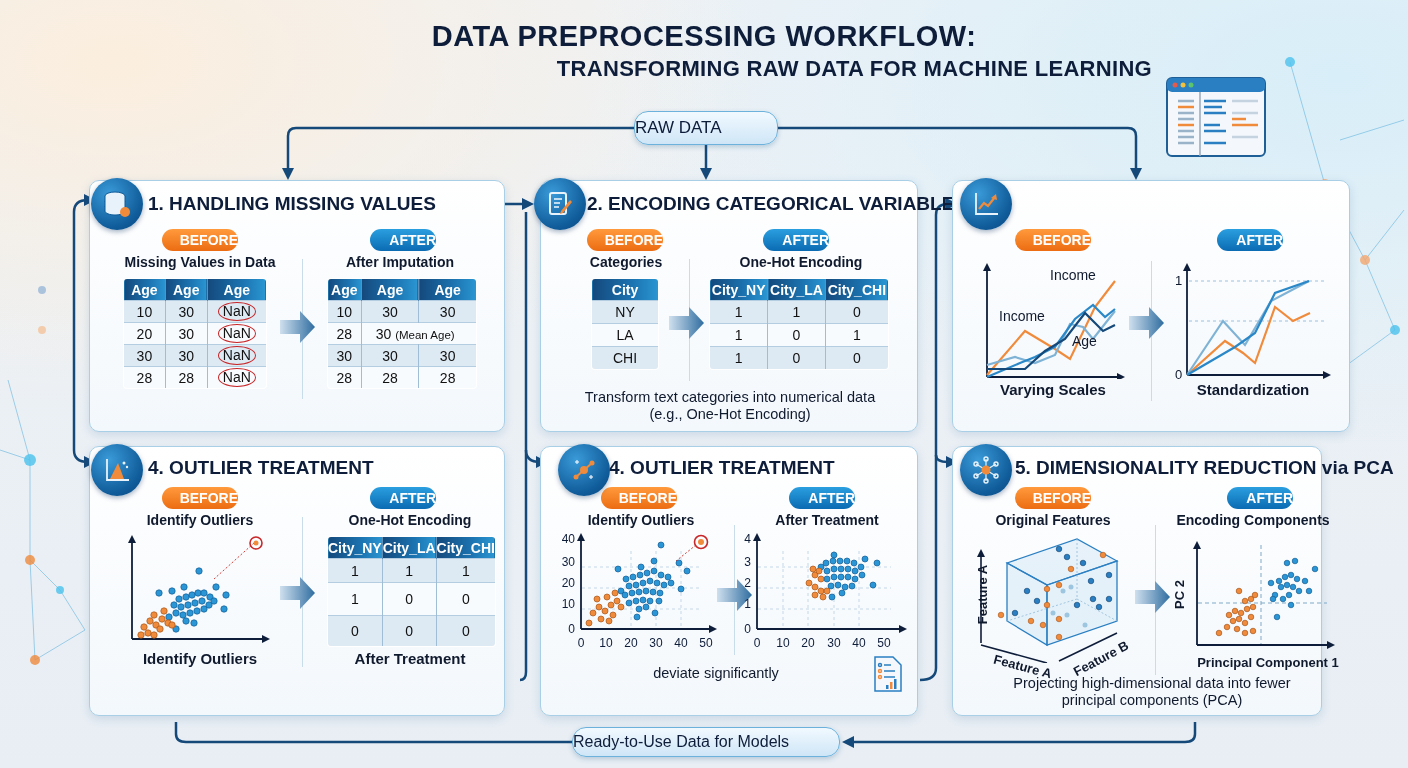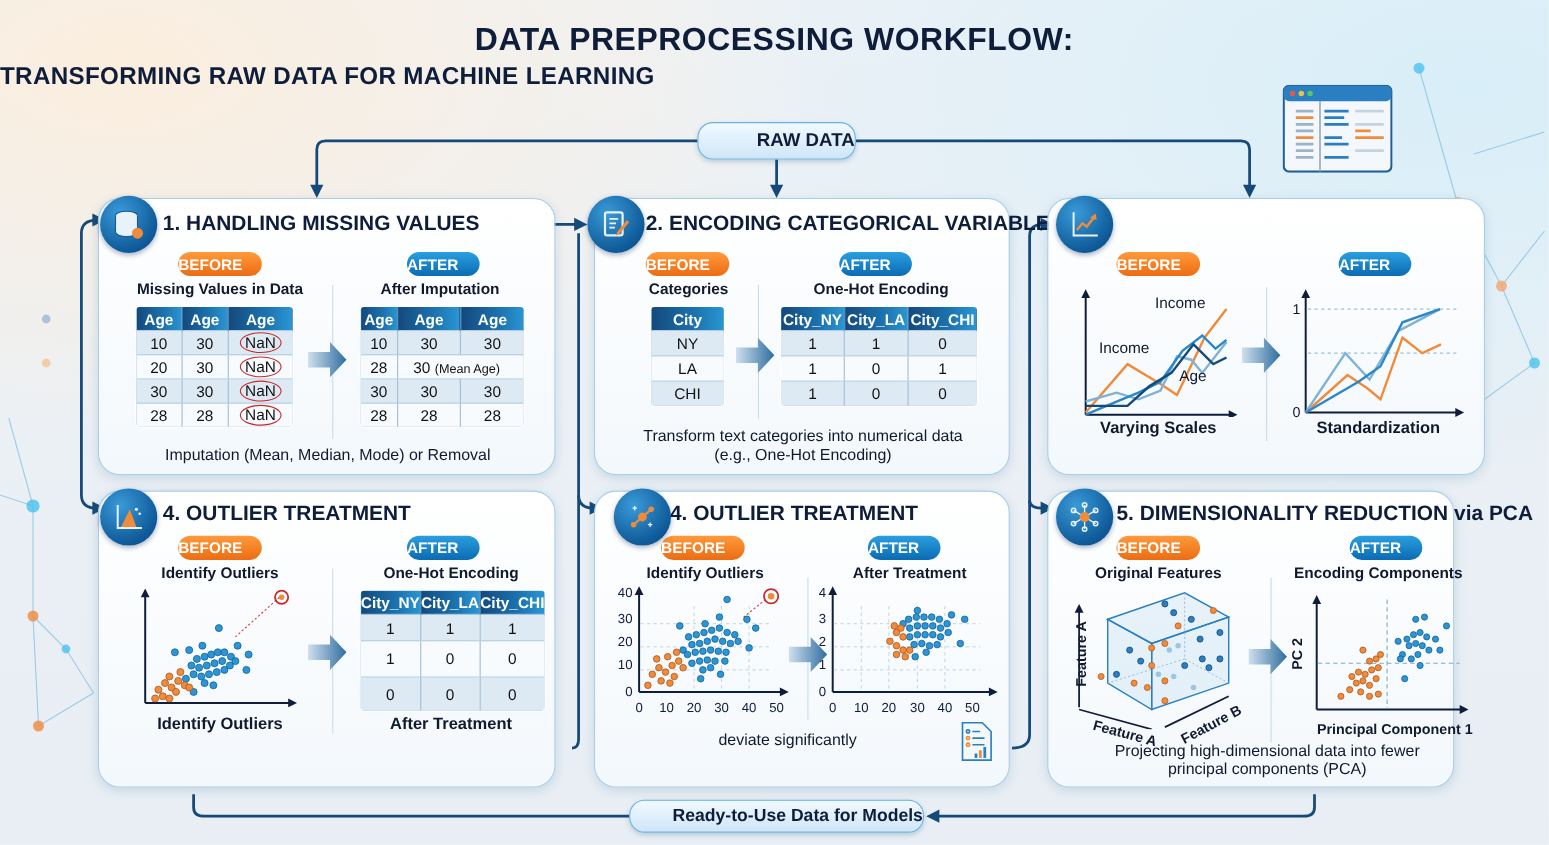--- a/index.html
+++ b/index.html
@@ -3,31 +3,31 @@
 <meta charset="utf-8">
 <style>
 *{box-sizing:border-box;margin:0;padding:0}
 html,body{width:1408px;height:768px;overflow:hidden}
 body{font-family:"Liberation Sans",sans-serif;color:#101a2e;
  background:radial-gradient(ellipse at 8% 8%,#fbeede 0%,rgba(251,238,222,0) 35%),
  radial-gradient(ellipse at 95% 10%,#d8eef8 0%,rgba(216,238,248,0) 40%),
  linear-gradient(180deg,#eef2f6 0%,#e8eef4 100%);position:relative}
 .bgsvg{position:absolute;left:0;top:0;width:1408px;height:768px;pointer-events:none}
 .title1{position:absolute;left:0;width:1408px;top:20px;text-align:center;font-weight:700;font-size:29px;color:#0e1d3a;letter-spacing:.5px}
-.title2{position:absolute;left:0;width:1152px;top:56px;text-align:left;font-weight:700;font-size:22px;color:#0e1d3a;letter-spacing:.3px}
+.title2{position:absolute;left:0;width:1152px;top:56px;text-align:right;font-weight:700;font-size:22px;color:#0e1d3a;letter-spacing:.3px}
 .pill{position:absolute;border:1.5px solid #6cb2dc;border-radius:14px;background:linear-gradient(180deg,#f1f9ff,#cfe6f7);
- box-shadow:0 2px 5px rgba(30,90,140,.25);font-weight:700;color:#0e1d3a;text-align:right}
+ box-shadow:0 2px 5px rgba(30,90,140,.25);font-weight:400;color:#0e1d3a;text-align:left}
 .raw{left:634px;top:111px;width:144px;height:34px;line-height:31px;font-size:17px}
 .ready{left:572px;top:727px;width:268px;height:30px;line-height:27px;font-size:16px}
-.card{position:absolute;background:linear-gradient(180deg,#ffffff 0%,#f3f8fc 100%);border:1.5px solid #a9cfe6;border-radius:20px;
+.card{position:absolute;background:linear-gradient(180deg,#ffffff 0%,#f3f8fc 100%);border:1.5px solid #a9cfe6;border-radius:10px;
  box-shadow:0 3px 10px rgba(60,110,160,.18)}
 .ic{position:absolute;width:52px;height:52px;border-radius:50%;background:radial-gradient(circle at 35% 30%,#3a9ad8,#0f5a98 70%,#0b4a80);
  box-shadow:0 2px 5px rgba(0,40,90,.35);display:flex;align-items:center;justify-content:center}
 .ctitle{position:absolute;font-weight:700;font-size:19px;color:#0e1d3a;white-space:nowrap}
-.tag{position:absolute;height:22px;line-height:22px;border-radius:11px;color:#fff;font-weight:700;font-size:14px;text-align:left;width:76px}
+.tag{position:absolute;height:22px;line-height:22px;border-radius:11px;color:#fff;font-weight:700;font-size:14px;text-align:right;width:76px}
 .tag.b{background:linear-gradient(180deg,#ff9a3c,#ec6c12)}
 .tag.a{background:linear-gradient(180deg,#2a9fe0,#0b6bb3);width:66px}
 .sub{position:absolute;font-weight:700;font-size:14px;text-align:center;color:#101a2e;white-space:nowrap}
 .desc{position:absolute;font-size:14.5px;text-align:center;color:#101a2e;line-height:17px}
 .divider{position:absolute;width:1px;background:#c9dcea}
 table.dt{position:absolute;border-collapse:collapse;font-size:14px;border:1.5px solid #5c93bf;border-radius:4px;overflow:hidden;background:#fff}
 table.dt th{background:linear-gradient(90deg,#14497c,#1b73b0 60%,#2a96d2);color:#fff;font-weight:700;padding:0;border-right:1px solid #5e8fb8}
 table.dt td{text-align:center;border-right:1px solid #9fbdd5;border-top:1px solid #b4cde0;color:#111}
 table.dt tr:nth-child(even) td{background:#dde9f3}
 table.dt tr:nth-child(odd) td{background:#f8fbfe}
@@ -186,21 +186,20 @@
           <td>30</td>
           <td>30</td>
         </tr>
     <tr style="height:22px">
           <td>28</td>
           <td>28</td>
           <td>28</td>
         </tr>
   </tbody>
     </table>
-  <div class="desc" style="left:0;width:416px;top:225px">Imputation (Mean, Median, Mode) or Removal</div>
 </div>
 <div class="ic" style="left:91px;top:178px">
   <svg width="30" height="30" viewBox="0 0 30 30">
       <g fill="#e8f2fb" stroke="#0f5a98" stroke-width="1">
         <ellipse cx="13" cy="7" rx="10" ry="4"></ellipse>
         <path d="M3 7v5c0 2.2 4.5 4 10 4s10-1.8 10-4V7"></path>
         <path d="M3 12v5c0 2.2 4.5 4 10 4s10-1.8 10-4v-5"></path>
         <path d="M3 17v5c0 2.2 4.5 4 10 4s10-1.8 10-4v-5"></path>
       </g>
       <circle cx="23" cy="23" r="5" fill="#f08b3c"></circle>

